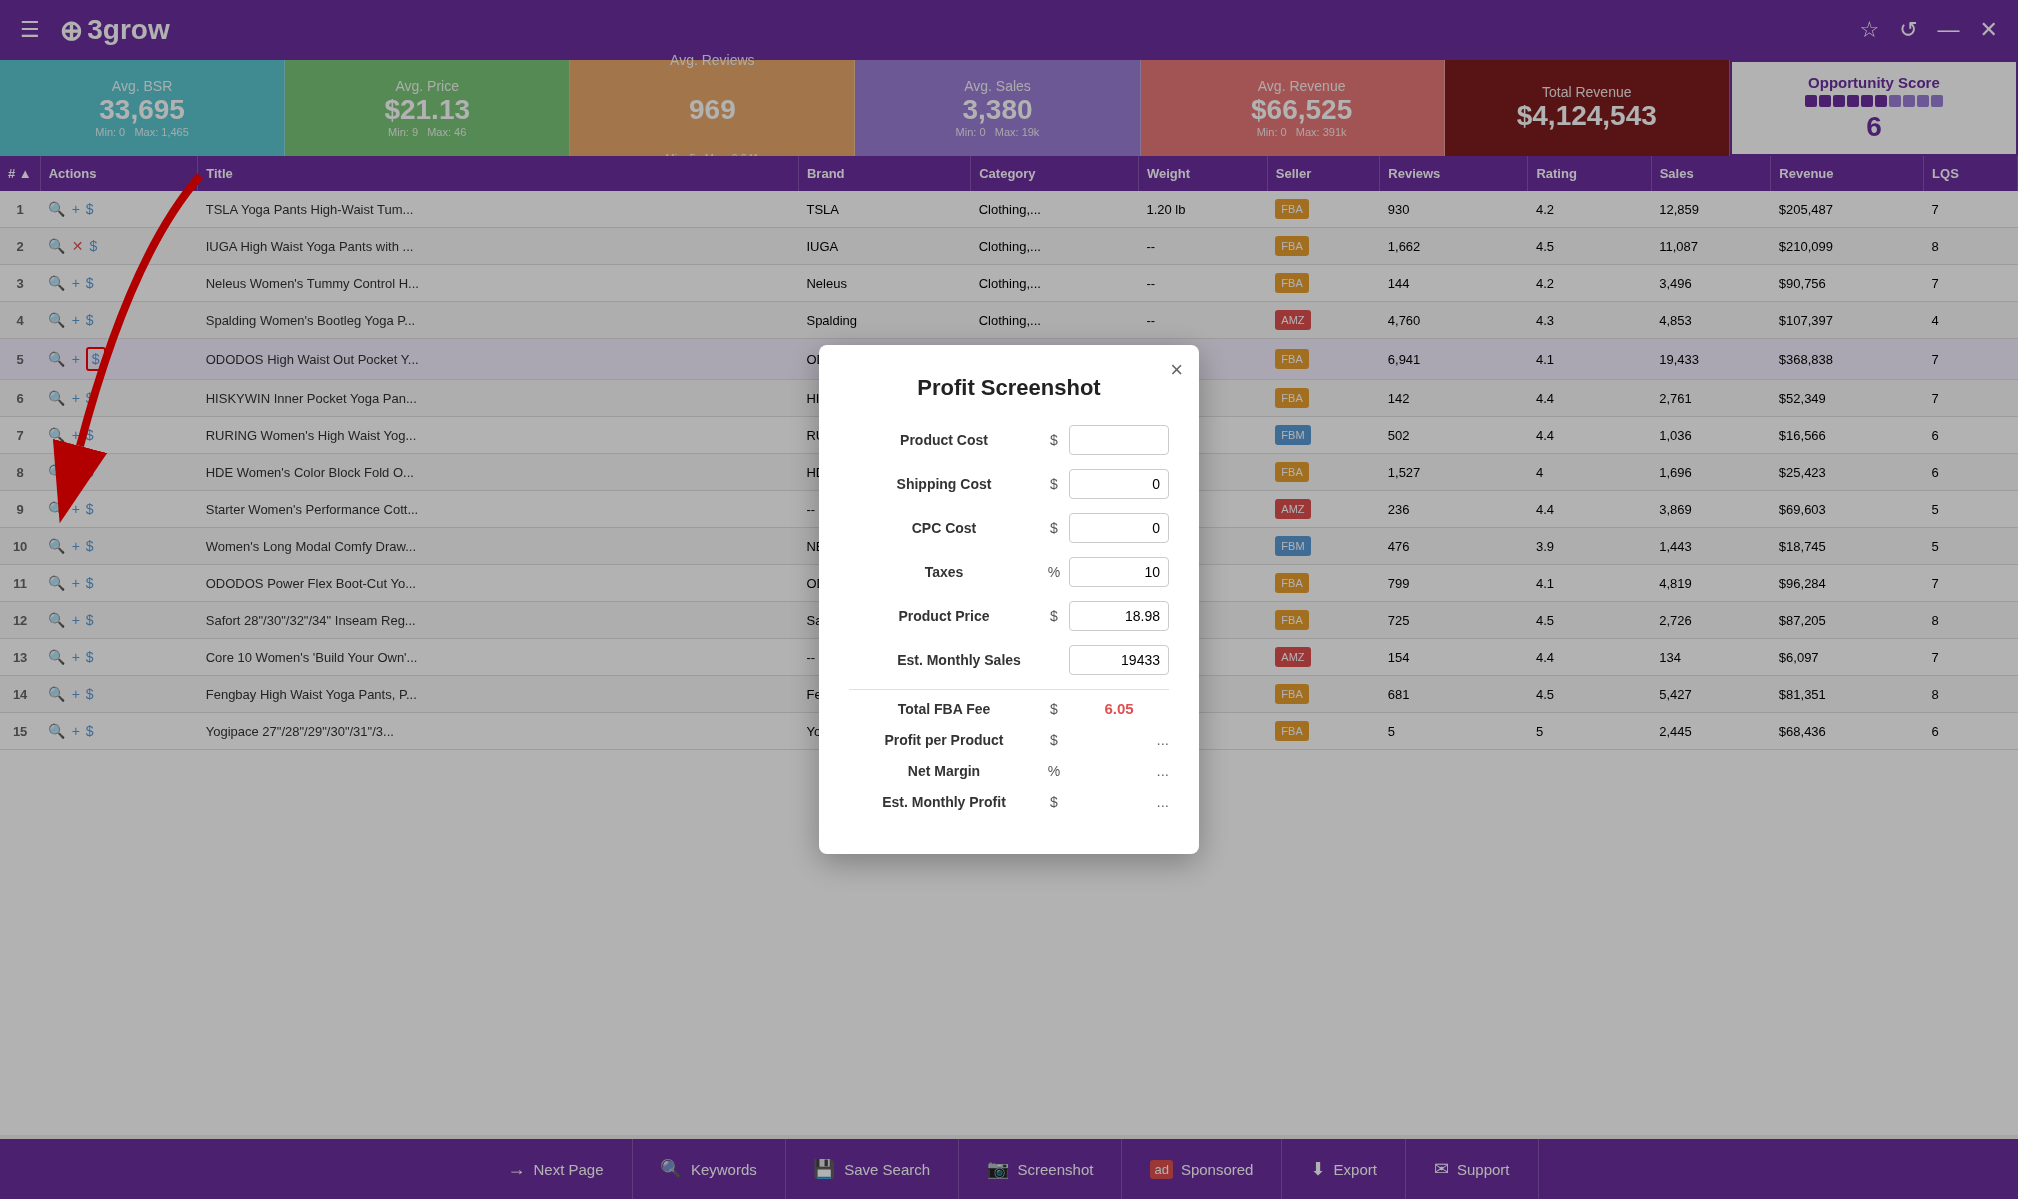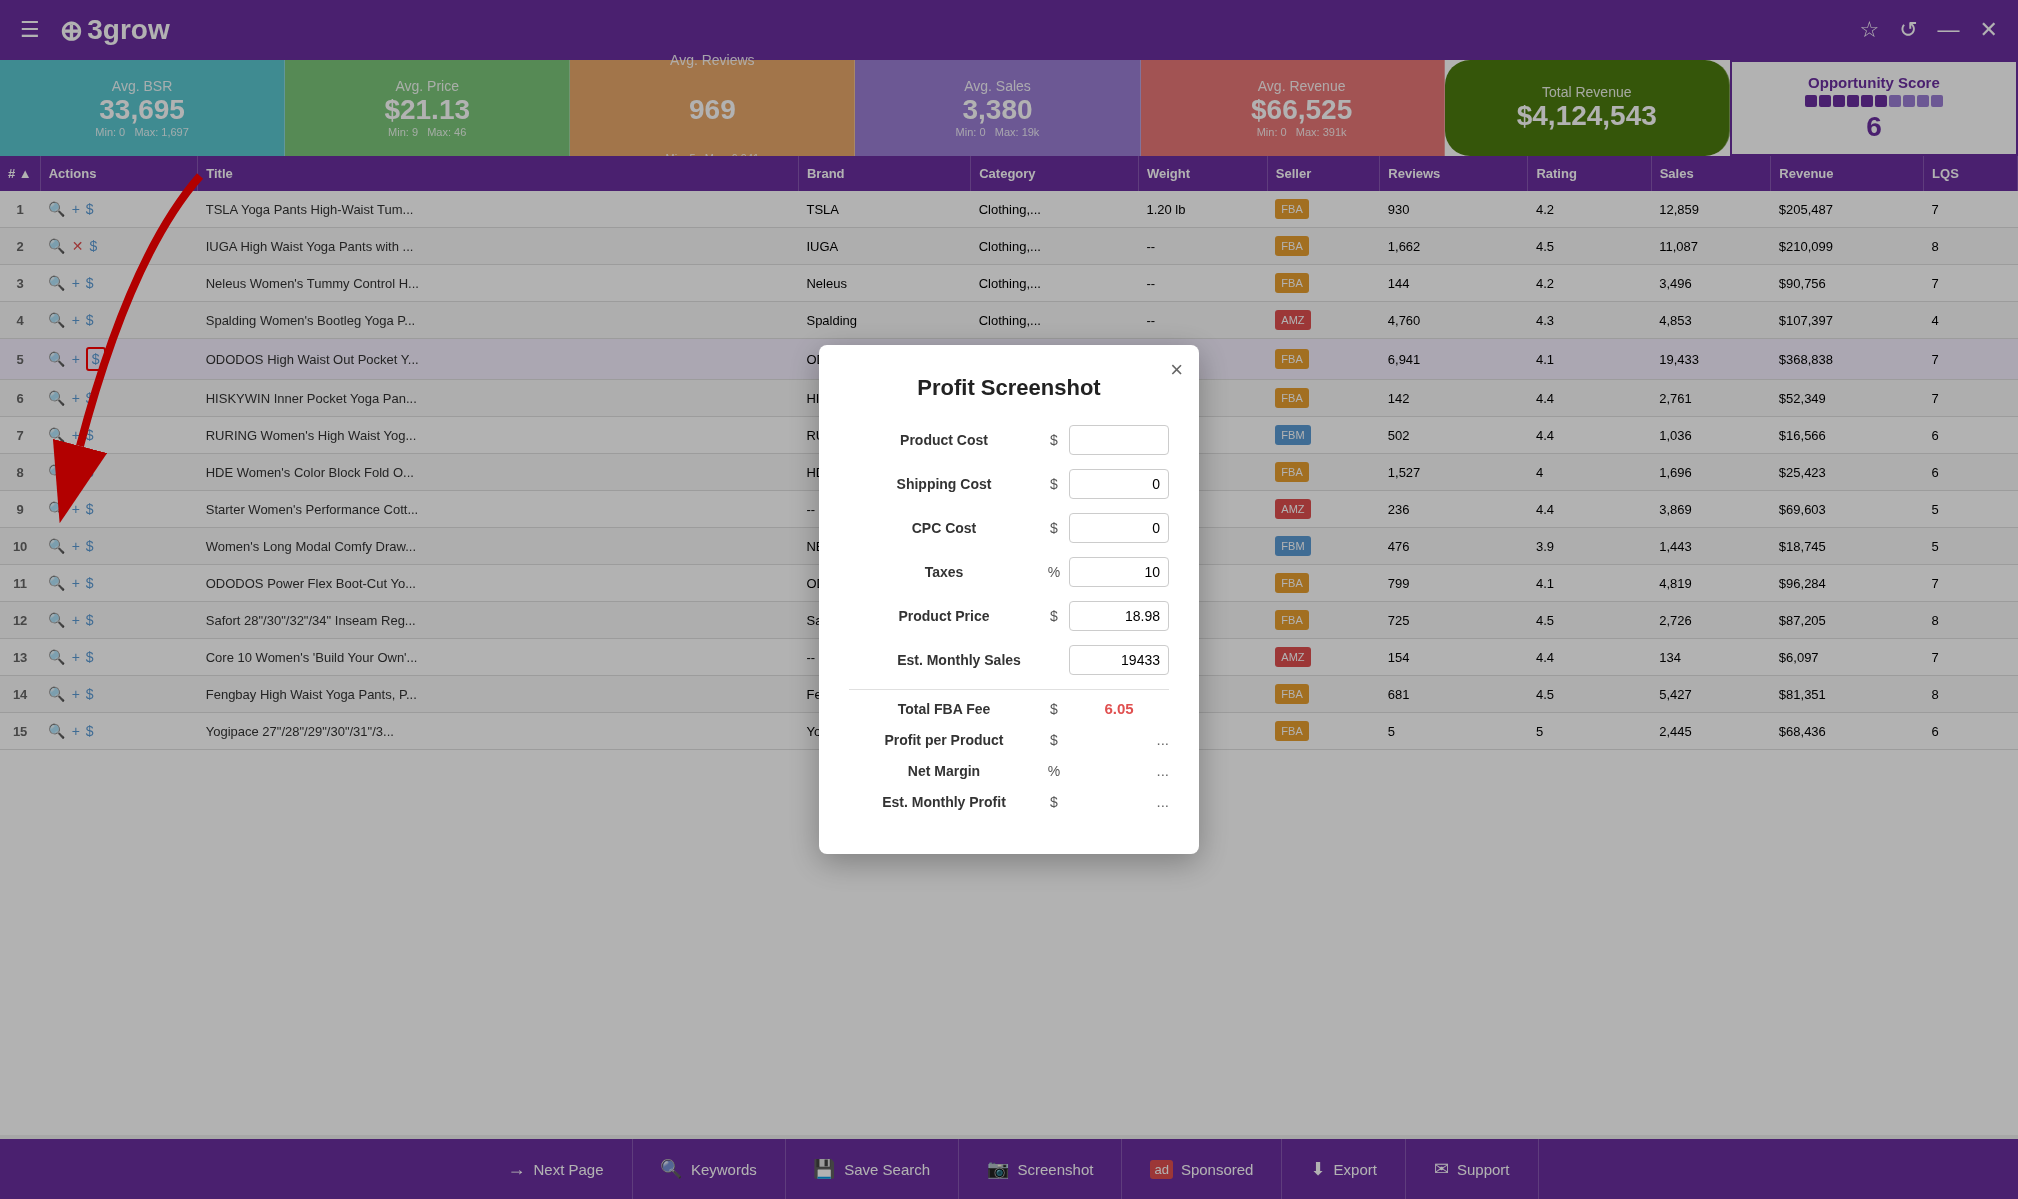--- a/index.html
+++ b/index.html
@@ -33,21 +33,21 @@
       align-items: center;
       justify-content: center;
       padding: 10px;
       border-right: 1px solid rgba(255,255,255,0.3);
     }
     .stat-card.bsr { background: #5bc8d0; }
     .stat-card.price { background: #7bc67a; }
     .stat-card.reviews { background: #e8a86a; gap: 26px; }
     .stat-card.sales { background: #9b7fd4; }
     .stat-card.revenue { background: #e87878; padding-left: 29px; }
-    .stat-card.total-rev { background: #4d7c0f; color: white; border-radius: 25px; }
+    .stat-card.total-rev { background: #7f1d1d; color: white; }
     .stat-card.opp { background: white; border: 2px solid #6b2fa0; }
     .stat-label { font-size: 14px; color: rgba(255,255,255,0.9); text-align: center; }
     .stat-value { font-size: 28px; font-weight: bold; color: white; }
     .stat-minmax { font-size: 11px; color: rgba(255,255,255,0.85); }
     .stat-card.opp .stat-label { color: #6b2fa0; font-weight: bold; font-size: 15px; }
     .opp-bars { display: flex; gap: 2px; margin: 4px 0; }
     .opp-bar { width: 12px; height: 12px; background: #9b7fd4; border-radius: 2px; }
     .opp-bar.filled { background: #6b2fa0; }
     .opp-score { font-size: 28px; font-weight: bold; color: #6b2fa0; }
     .stat-card.total-rev .stat-label { color: rgba(255,255,255,0.9); }
@@ -230,21 +230,21 @@
     <span class="header-icon">✕</span>
   </div>
 </div>
 
 <div class="stats-row">
   <div class="stat-card bsr">
     <div class="stat-label">Avg. BSR</div>
     <div class="stat-value">33,695</div>
     <div class="stat-minmax">
       <span>Min: 0</span>&nbsp;&nbsp;
-      <span>Max: 1,697</span>
+      <span>Max: 1,465</span>
     </div>
   </div>
   <div class="stat-card price">
     <div class="stat-label">Avg. Price</div>
     <div class="stat-value">$21.13</div>
     <div class="stat-minmax">
       <span>Min: 9</span>&nbsp;&nbsp;
       <span>Max: 46</span>
     </div>
   </div>

